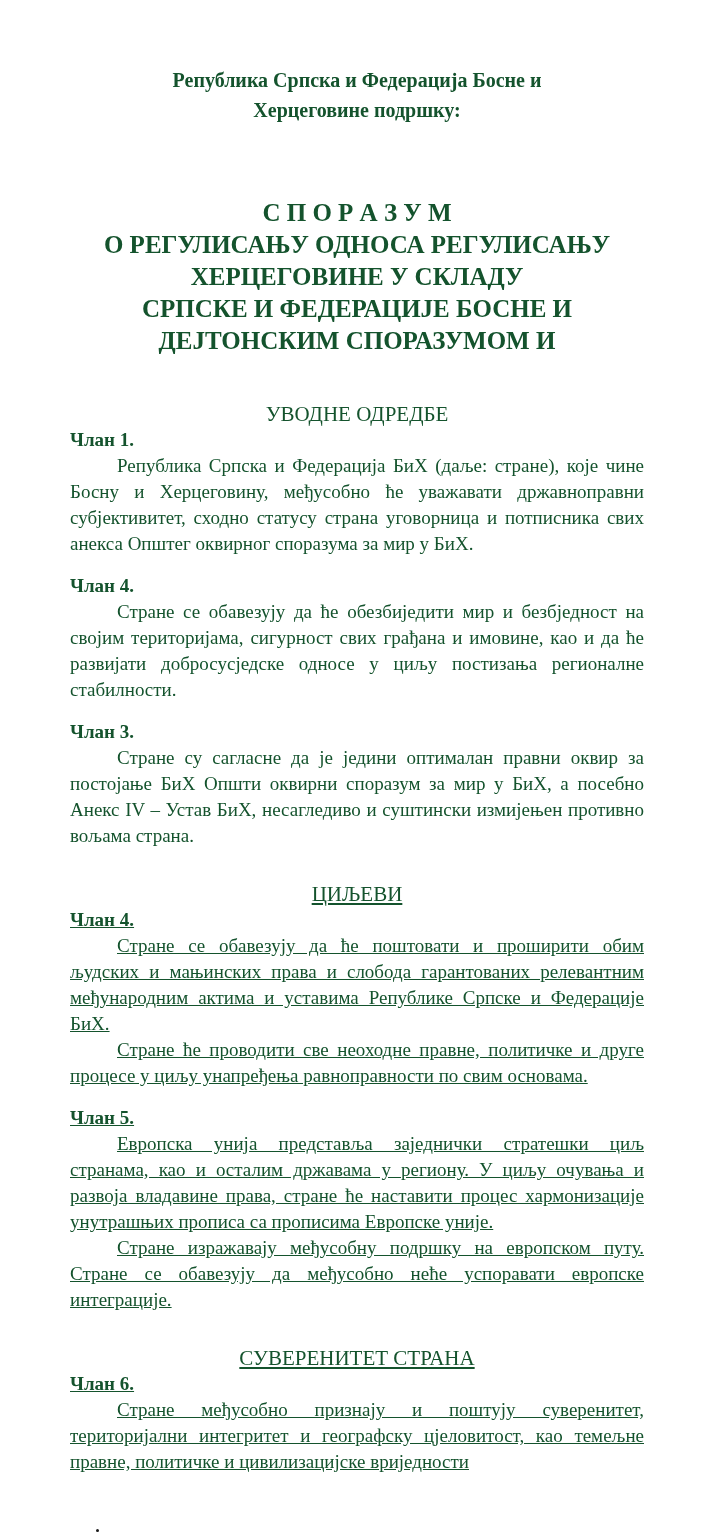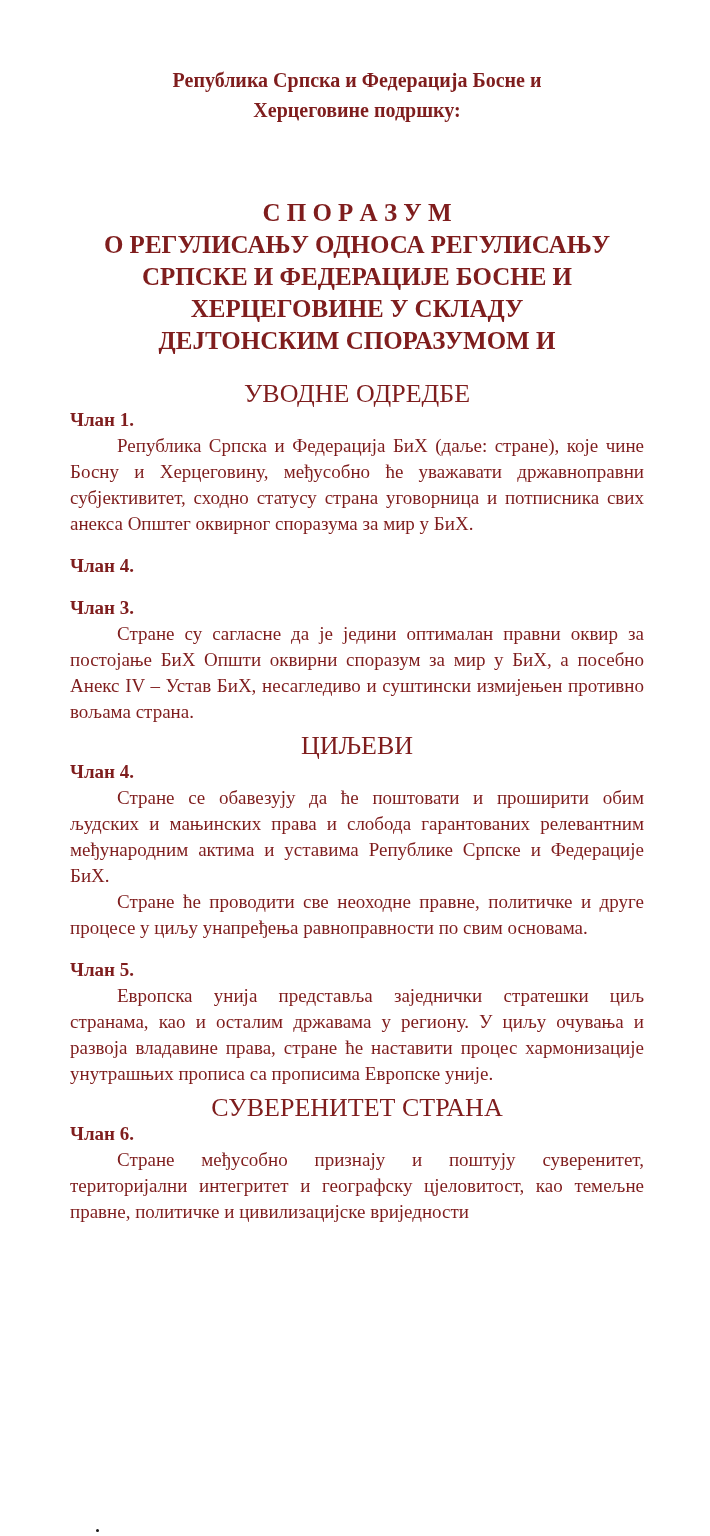--- a/index.html
+++ b/index.html
@@ -1,43 +1,43 @@
 <!DOCTYPE html>
 <html lang="sr"><head>
 <meta charset="utf-8">
 <style>
   html, body { margin: 0; padding: 0; background: #ffffff; }
   .page {
     position: relative;
     width: 710px;
     height: 1536px;
     background: #ffffff;
-    color: #7f1d1d;
+    color: #14532d;
     font-family: "Liberation Serif", "DejaVu Serif", serif;
     box-sizing: border-box;
     padding: 65px 66px 0 70px;
     overflow: hidden;
   }
   .preamble {
     font-weight: bold;
     font-size: 20px;
     line-height: 30px;
     text-align: center;
   }
   .main-title {
     font-weight: bold;
     font-size: 25px;
     line-height: 32px;
     text-align: center;
     margin-top: 72px;
-    margin-bottom: 24px;
+    margin-bottom: 44px;
   }
-  .section + .section { margin-top: 8px; }
+  .section + .section { margin-top: 32px; text-decoration: underline; }
   .section-heading {
-    font-size: 26px;
+    font-size: 21px;
     line-height: 26px;
     font-weight: normal;
     text-align: center;
   }
   .article { margin-top: 16px; }
   .section-heading + .article { margin-top: 0; }
   .article-label {
     font-weight: bold;
     font-size: 19px;
     line-height: 26px;
@@ -66,50 +66,52 @@
 <div class="page">
 
   <div class="preamble">
     <div>Република Српска и Федерација Босне и</div>
     <div>Херцеговине подршку:</div>
   </div>
 
   <div class="main-title">
     <div>С П О Р А З У М</div>
     <div>О РЕГУЛИСАЊУ ОДНОСА РЕГУЛИСАЊУ</div>
+    <div>ХЕРЦЕГОВИНЕ У СКЛАДУ</div>
     <div>СРПСКЕ И ФЕДЕРАЦИЈЕ БОСНЕ И</div>
-    <div>ХЕРЦЕГОВИНЕ У СКЛАДУ</div>
     <div>ДЕЈТОНСКИМ СПОРАЗУМОМ И</div>
   </div>
 
   <div class="section">
     <div class="section-heading">УВОДНЕ ОДРЕДБЕ</div>
     <div class="article">
       <div class="article-label">Члан 1.</div>
       <p class="para">Република Српска и Федерација БиХ (даље: стране), које чине Босну и Херцеговину, међусобно ће уважавати државноправни субјективитет, сходно статусу страна уговорница и потписника свих анекса Општег оквирног споразума за мир у БиХ.</p>
     </div>
     <div class="article">
       <div class="article-label">Члан 4.</div>
+      <p class="para">Стране се обавезују да ће обезбиједити мир и безбједност на својим територијама, сигурност свих грађана и имовине, као и да ће развијати добросусједске односе у циљу постизања регионалне стабилности.</p>
     </div>
     <div class="article">
       <div class="article-label">Члан 3.</div>
       <p class="para">Стране су сагласне да је једини оптималан правни оквир за постојање БиХ Општи оквирни споразум за мир у БиХ, а посебно Анекс IV – Устав БиХ, несагледиво и суштински измијењен противно вољама страна.</p>
     </div>
   </div>
 
   <div class="section">
     <div class="section-heading">ЦИЉЕВИ</div>
     <div class="article">
       <div class="article-label">Члан 4.</div>
       <p class="para">Стране се обавезују да ће поштовати и проширити обим људских и мањинских права и слобода гарантованих релевантним међународним актима и уставима Републике Српске и Федерације БиХ.</p>
       <p class="para">Стране ће проводити све неоходне правне, политичке и друге процесе у циљу унапређења равноправности по свим основама.</p>
     </div>
     <div class="article">
       <div class="article-label">Члан 5.</div>
       <p class="para">Европска унија представља заједнички стратешки циљ странама, као и осталим државама у региону. У циљу очувања и развоја владавине права, стране ће наставити процес хармонизације унутрашњих прописа са прописима Европске уније.</p>
+      <p class="para">Стране изражавају међусобну подршку на европском путу. Стране се обавезују да међусобно неће успоравати европске интеграције.</p>
     </div>
   </div>
 
   <div class="section">
     <div class="section-heading">СУВЕРЕНИТЕТ СТРАНА</div>
     <div class="article">
       <div class="article-label">Члан 6.</div>
       <p class="para">Стране међусобно признају и поштују суверенитет, територијални интегритет и географску цјеловитост, као темељне правне, политичке и цивилизацијске вриједности</p>
     </div>
   </div>

